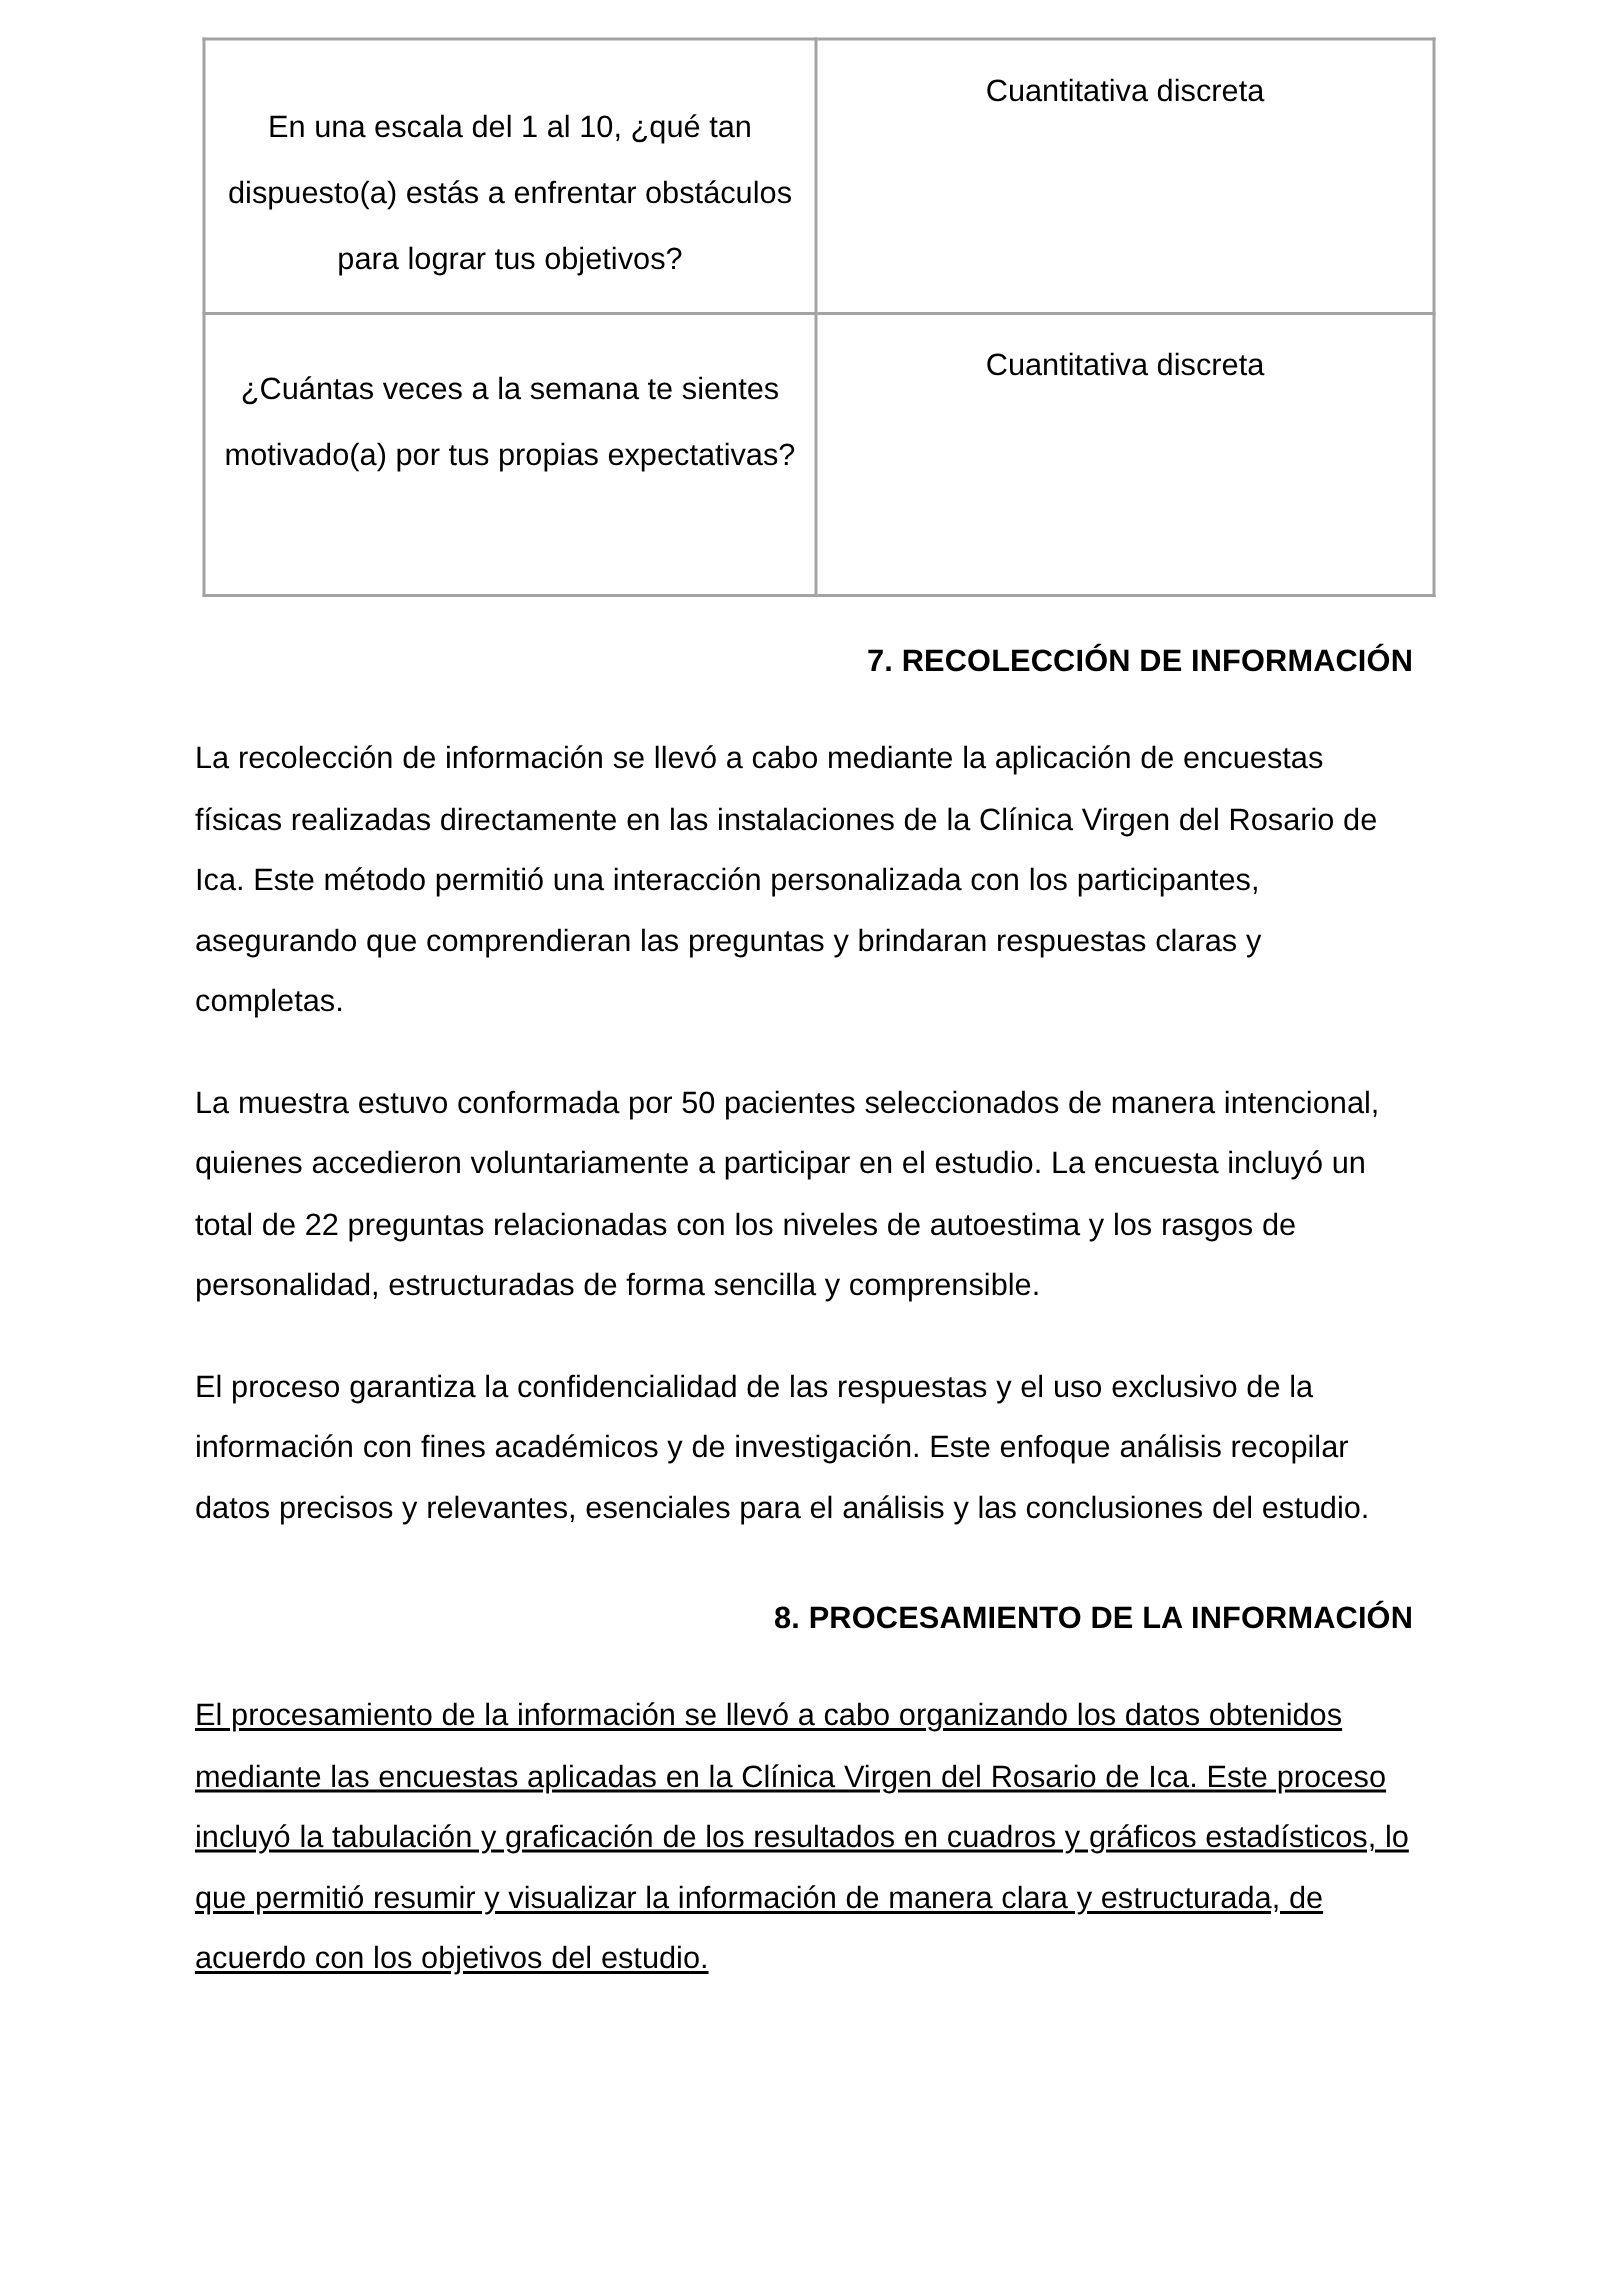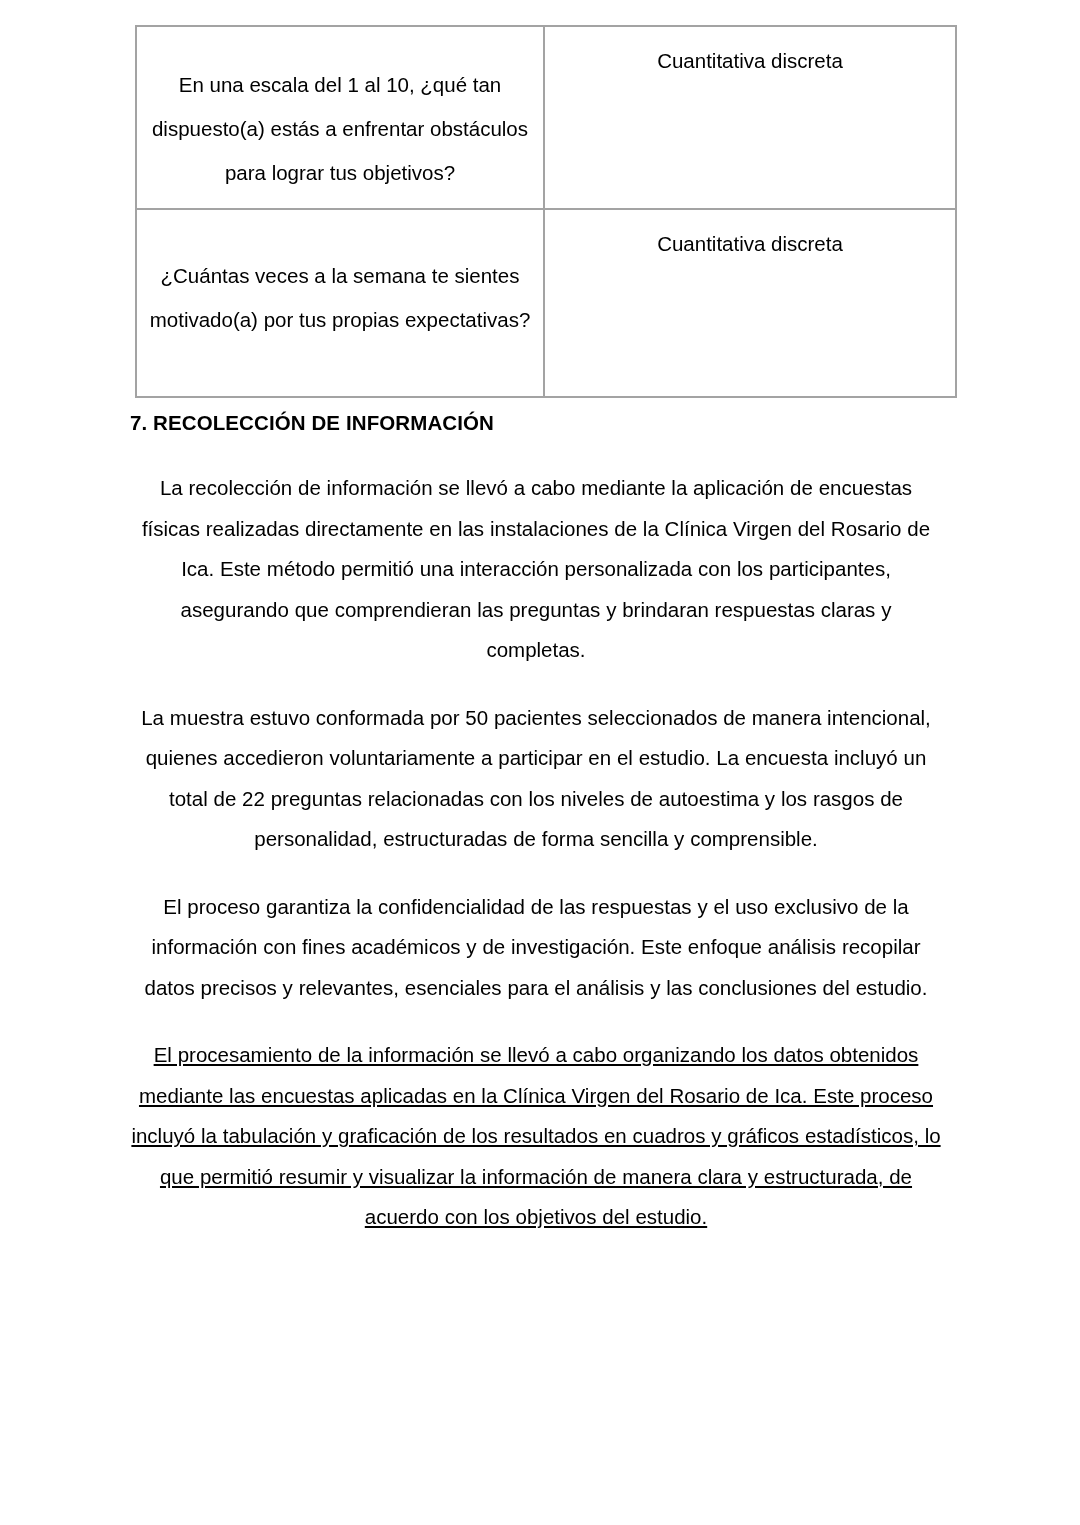--- a/index.html
+++ b/index.html
@@ -53,47 +53,48 @@
   }
   .cell-type {
     text-align: center;
     font-size: 20.5px;
     line-height: 44px;
     padding: 12px 12px 26px 12px;
     box-sizing: border-box;
   }
   .row-1 .cell-question { height: 155px; }
   .row-1 .cell-type     { height: 181px; }
-  .row-2 .cell-question { height: 186px; padding-top: 44px; }
+  .row-2 .cell-question { height: 186px; padding-top: 28px; }
   .row-2 .cell-type     { height: 186px; }
 
   
   .content {
     position: absolute;
     left: 130px;
     top: 408px;
     width: 812px;
   }
 
   h2.section-heading {
     font-size: 20.5px;
     font-weight: bold;
     line-height: 30px;
-    margin: 0 0 30px 0;
+    margin: 18px 0 30px 0;
     letter-spacing: 0.1px;
+    text-align: right;
   }
   h2.section-heading.second {
     margin-top: 38px;
   }
 
   p.body-par {
     font-size: 20.5px;
     line-height: 40.5px;
     margin: 0 0 27px 0;
-    text-align: center;
+    text-align: left;
     word-spacing: 0.1px;
   }
   p.body-par:last-child { margin-bottom: 0; text-decoration: underline; }
 </style>
 </head>
 <body>
 
 <div class="page">
 
   <table class="var-table">
@@ -120,18 +121,19 @@
   <div class="content">
 
     <h2 class="section-heading">7. RECOLECCIÓN DE INFORMACIÓN</h2>
 
     <p class="body-par">La recolección de información se llevó a cabo mediante la aplicación de encuestas físicas realizadas directamente en las instalaciones de la Clínica Virgen del Rosario de Ica. Este método permitió una interacción personalizada con los participantes, asegurando que comprendieran las preguntas y brindaran respuestas claras y completas.</p>
 
     <p class="body-par">La muestra estuvo conformada por 50 pacientes seleccionados de manera intencional, quienes accedieron voluntariamente a participar en el estudio. La encuesta incluyó un total de 22 preguntas relacionadas con los niveles de autoestima y los rasgos de personalidad, estructuradas de forma sencilla y comprensible.</p>
 
     <p class="body-par">El proceso garantiza la confidencialidad de las respuestas y el uso exclusivo de la información con fines académicos y de investigación. Este enfoque análisis recopilar datos precisos y relevantes, esenciales para el análisis y las conclusiones del estudio.</p>
 
+    <h2 class="section-heading second">8. PROCESAMIENTO DE LA INFORMACIÓN</h2>
 
     <p class="body-par">El procesamiento de la información se llevó a cabo organizando los datos obtenidos mediante las encuestas aplicadas en la Clínica Virgen del Rosario de Ica. Este proceso incluyó la tabulación y graficación de los resultados en cuadros y gráficos estadísticos, lo que permitió resumir y visualizar la información de manera clara y estructurada, de acuerdo con los objetivos del estudio.</p>
 
   </div>
 
 </div>
 
 </body></html>

